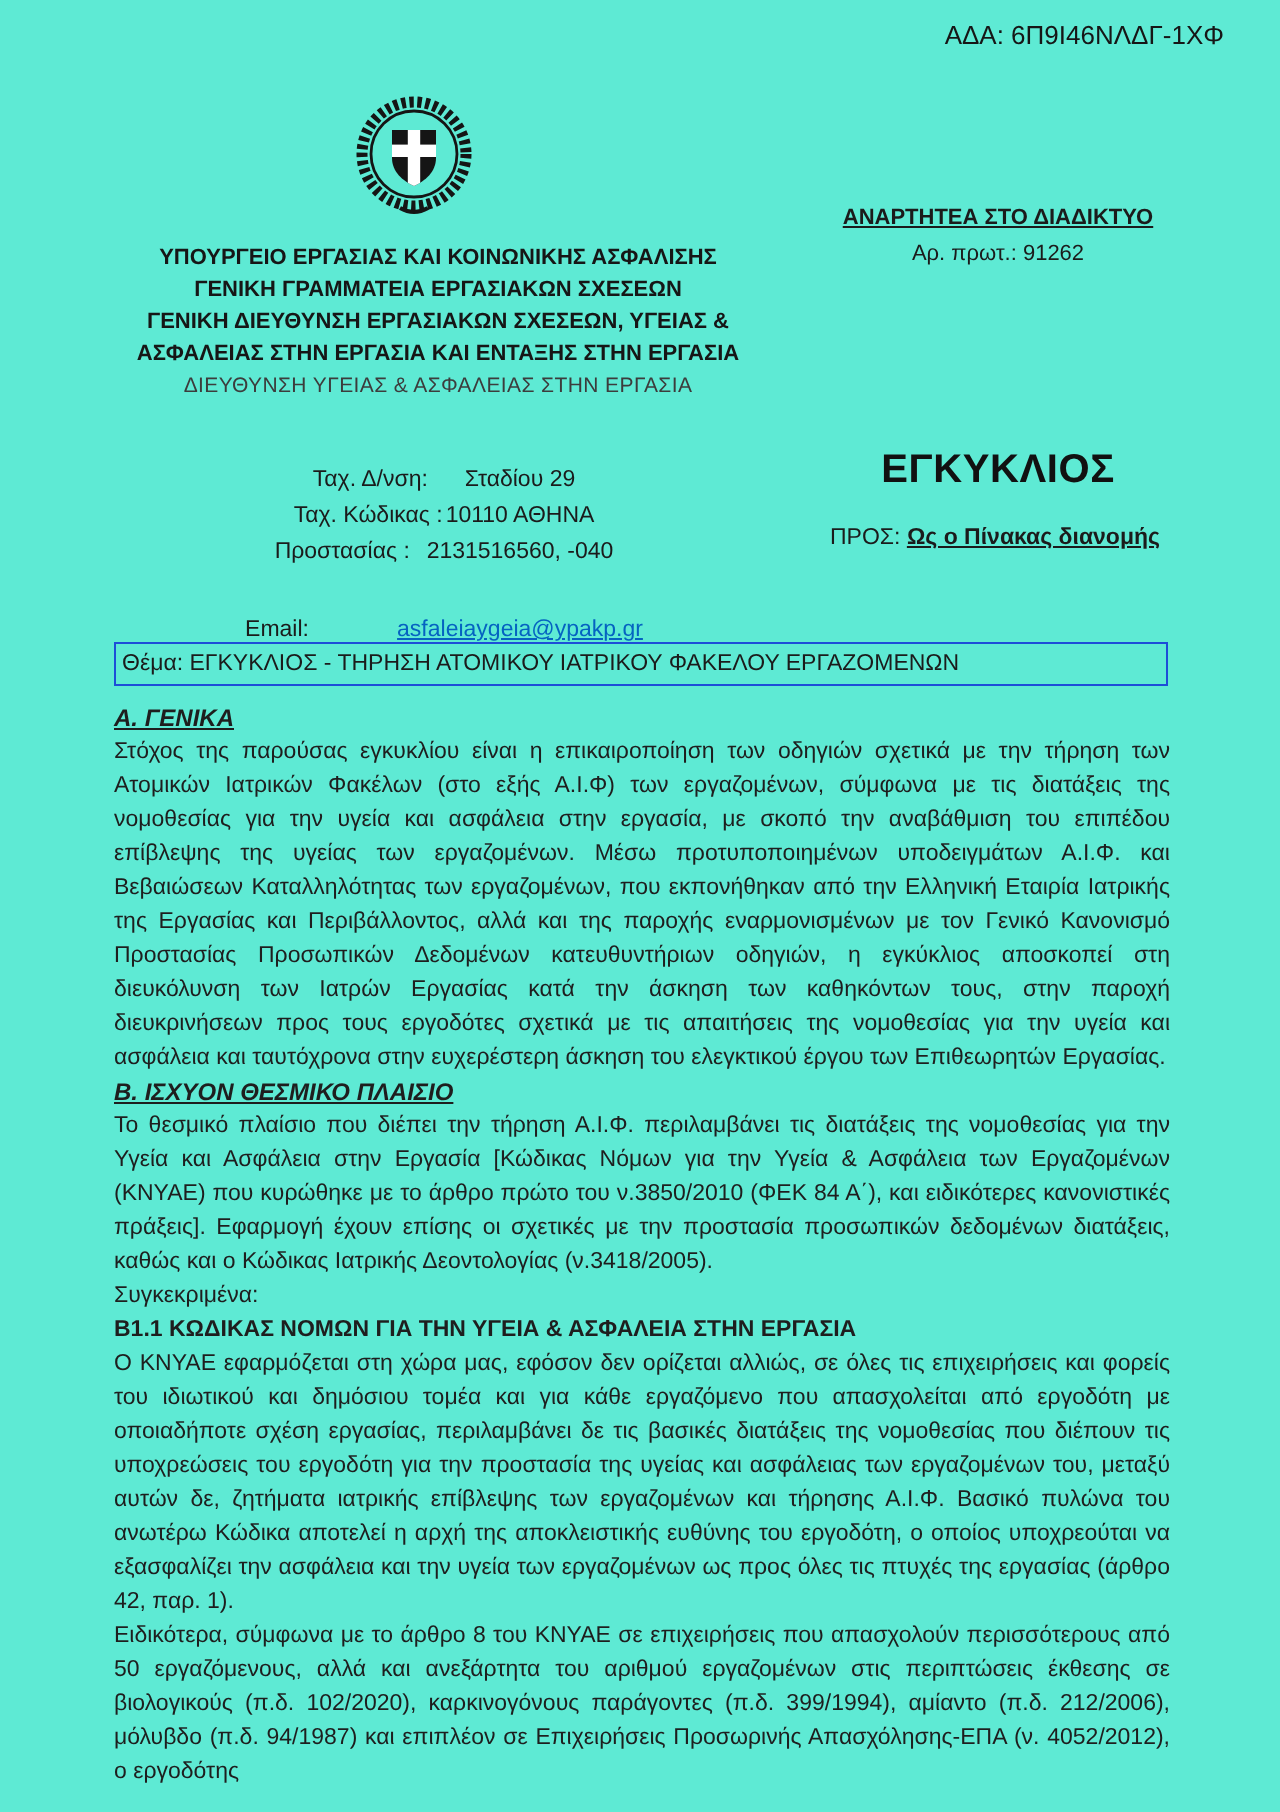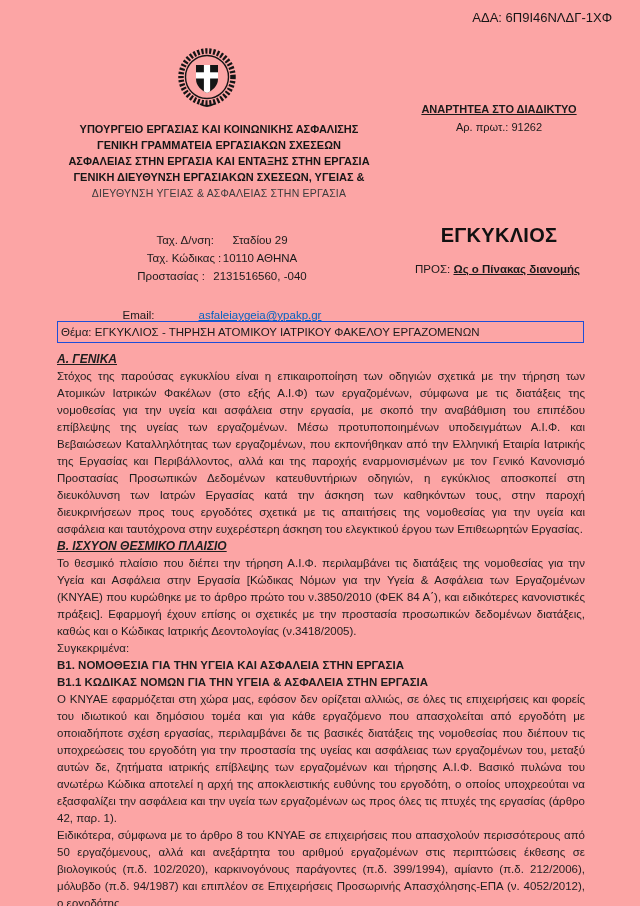--- a/index.html
+++ b/index.html
@@ -1,20 +1,20 @@
 <!DOCTYPE html>
 <html><head>
 <meta charset="utf-8">
 <style>
   html,body{margin:0;padding:0;background:#e8e8e8;}
   .page{
     position:relative;
     width:640px;height:906px;
     margin:0 auto;
-    background:#fca5a5;
+    background:#5eead4;
     font-family:"Liberation Sans", sans-serif;
     color:#1b1b1b;
     overflow:hidden;
   }
   
   .ada{
     position:absolute;top:10px;left:0;right:28px;
     text-align:right;font-size:13px;color:#161616;
   }
   
@@ -91,22 +91,22 @@
         <rect x="26.9" y="19" width="6.2" height="28" fill="#ffffff"></rect>
         <rect x="19" y="26.3" width="22" height="6.2" fill="#ffffff"></rect>
       </g>
       <path d="M23 58 q7 4 14 0" stroke="#151515" stroke-width="2" fill="none"></path>
     </svg>
   </div>
 
   <div class="org-block">
     <div>ΥΠΟΥΡΓΕΙΟ ΕΡΓΑΣΙΑΣ ΚΑΙ ΚΟΙΝΩΝΙΚΗΣ ΑΣΦΑΛΙΣΗΣ</div>
     <div>ΓΕΝΙΚΗ ΓΡΑΜΜΑΤΕΙΑ ΕΡΓΑΣΙΑΚΩΝ ΣΧΕΣΕΩΝ</div>
+    <div>ΓΕΝΙΚΗ ΔΙΕΥΘΥΝΣΗ ΕΡΓΑΣΙΑΚΩΝ ΣΧΕΣΕΩΝ, ΥΓΕΙΑΣ &amp;</div>
     <div>ΑΣΦΑΛΕΙΑΣ ΣΤΗΝ ΕΡΓΑΣΙΑ ΚΑΙ ΕΝΤΑΞΗΣ ΣΤΗΝ ΕΡΓΑΣΙΑ</div>
-    <div>ΓΕΝΙΚΗ ΔΙΕΥΘΥΝΣΗ ΕΡΓΑΣΙΑΚΩΝ ΣΧΕΣΕΩΝ, ΥΓΕΙΑΣ &amp;</div>
     <div class="dept">ΔΙΕΥΘΥΝΣΗ ΥΓΕΙΑΣ &amp; ΑΣΦΑΛΕΙΑΣ ΣΤΗΝ ΕΡΓΑΣΙΑ</div>
   </div>
 
   <div class="anartitea-block">
     <div class="t">ΑΝΑΡΤΗΤΕΑ ΣΤΟ ΔΙΑΔΙΚΤΥΟ</div>
     <div class="p">Αρ. πρωτ.: 91262</div>
   </div>
 
   <div class="contact">
     <div class="row">
@@ -137,19 +137,18 @@
   <div class="subject-box">Θέμα:   ΕΓΚΥΚΛΙΟΣ  -  ΤΗΡΗΣΗ ΑΤΟΜΙΚΟΥ ΙΑΤΡΙΚΟΥ ΦΑΚΕΛΟΥ ΕΡΓΑΖΟΜΕΝΩΝ</div>
 
   <div class="body-text">
     <p class="sec-head">Α. ΓΕΝΙΚΑ</p>
     <p>Στόχος της παρούσας εγκυκλίου είναι η επικαιροποίηση των οδηγιών σχετικά με την τήρηση των Ατομικών Ιατρικών Φακέλων (στο εξής Α.Ι.Φ) των εργαζομένων, σύμφωνα με τις διατάξεις της νομοθεσίας για την υγεία και ασφάλεια στην εργασία, με σκοπό  την αναβάθμιση του επιπέδου επίβλεψης της υγείας των εργαζομένων. Μέσω προτυποποιημένων υποδειγμάτων Α.Ι.Φ. και Βεβαιώσεων Καταλληλότητας των εργαζομένων, που εκπονήθηκαν από την Ελληνική Εταιρία Ιατρικής της Εργασίας  και Περιβάλλοντος, αλλά και της παροχής εναρμονισμένων με τον Γενικό Κανονισμό Προστασίας Προσωπικών Δεδομένων κατευθυντήριων οδηγιών, η εγκύκλιος αποσκοπεί στη διευκόλυνση των Ιατρών Εργασίας κατά την άσκηση των καθηκόντων τους, στην παροχή διευκρινήσεων προς τους εργοδότες σχετικά με τις απαιτήσεις της νομοθεσίας για την υγεία και ασφάλεια και ταυτόχρονα στην ευχερέστερη άσκηση του ελεγκτικού έργου των Επιθεωρητών Εργασίας.</p>
 
     <p class="sec-head mt-small">Β. ΙΣΧΥΟΝ ΘΕΣΜΙΚΟ ΠΛΑΙΣΙΟ</p>
     <p>Το θεσμικό πλαίσιο που διέπει την τήρηση Α.Ι.Φ. περιλαμβάνει  τις διατάξεις της νομοθεσίας για την Υγεία και Ασφάλεια στην Εργασία [Κώδικας Νόμων για την Υγεία &amp; Ασφάλεια των Εργαζομένων (ΚΝΥΑΕ) που κυρώθηκε με το άρθρο πρώτο του ν.3850/2010 (ΦΕΚ 84 Α΄), και ειδικότερες κανονιστικές πράξεις]. Εφαρμογή έχουν επίσης οι σχετικές με την προστασία προσωπικών δεδομένων διατάξεις, καθώς και ο Κώδικας Ιατρικής Δεοντολογίας (ν.3418/2005).</p>
     <p class="plain">Συγκεκριμένα:</p>
 
-    <p class="sub-head mt-small">Β1. ΝΟΜΟΘΕΣΙΑ ΓΙΑ ΤΗΝ ΥΓΕΙΑ ΚΑΙ ΑΣΦΑΛΕΙΑ ΣΤΗΝ ΕΡΓΑΣΙΑ</p>
     <p class="sub-head mt-small">Β1.1 ΚΩΔΙΚΑΣ ΝΟΜΩΝ ΓΙΑ ΤΗΝ ΥΓΕΙΑ &amp; ΑΣΦΑΛΕΙΑ ΣΤΗΝ ΕΡΓΑΣΙΑ</p>
     <p>Ο ΚΝΥΑΕ εφαρμόζεται στη χώρα μας, εφόσον δεν ορίζεται αλλιώς, σε όλες τις επιχειρήσεις και φορείς του ιδιωτικού και δημόσιου τομέα και για κάθε εργαζόμενο που απασχολείται από εργοδότη με οποιαδήποτε σχέση εργασίας, περιλαμβάνει δε τις βασικές διατάξεις της νομοθεσίας που διέπουν τις υποχρεώσεις του εργοδότη για την προστασία της υγείας και ασφάλειας των εργαζομένων του, μεταξύ αυτών δε, ζητήματα ιατρικής επίβλεψης των εργαζομένων και τήρησης Α.Ι.Φ.  Βασικό πυλώνα του ανωτέρω Κώδικα αποτελεί η αρχή της  αποκλειστικής ευθύνης του εργοδότη, ο οποίος υποχρεούται να εξασφαλίζει την ασφάλεια και την υγεία των εργαζομένων ως προς όλες τις πτυχές της εργασίας (άρθρο 42, παρ. 1).</p>
     <p class="mt-blank">Ειδικότερα, σύμφωνα με το άρθρο 8 του ΚΝΥΑΕ σε επιχειρήσεις που απασχολούν περισσότερους από 50 εργαζόμενους, αλλά και ανεξάρτητα του αριθμού εργαζομένων στις περιπτώσεις έκθεσης σε βιολογικούς (π.δ. 102/2020), καρκινογόνους παράγοντες (π.δ. 399/1994), αμίαντο (π.δ. 212/2006), μόλυβδο (π.δ. 94/1987)   και επιπλέον σε Επιχειρήσεις Προσωρινής Απασχόλησης-ΕΠΑ (ν. 4052/2012), ο εργοδότης</p>
   </div>
 
 </div>
 
 </body></html>

